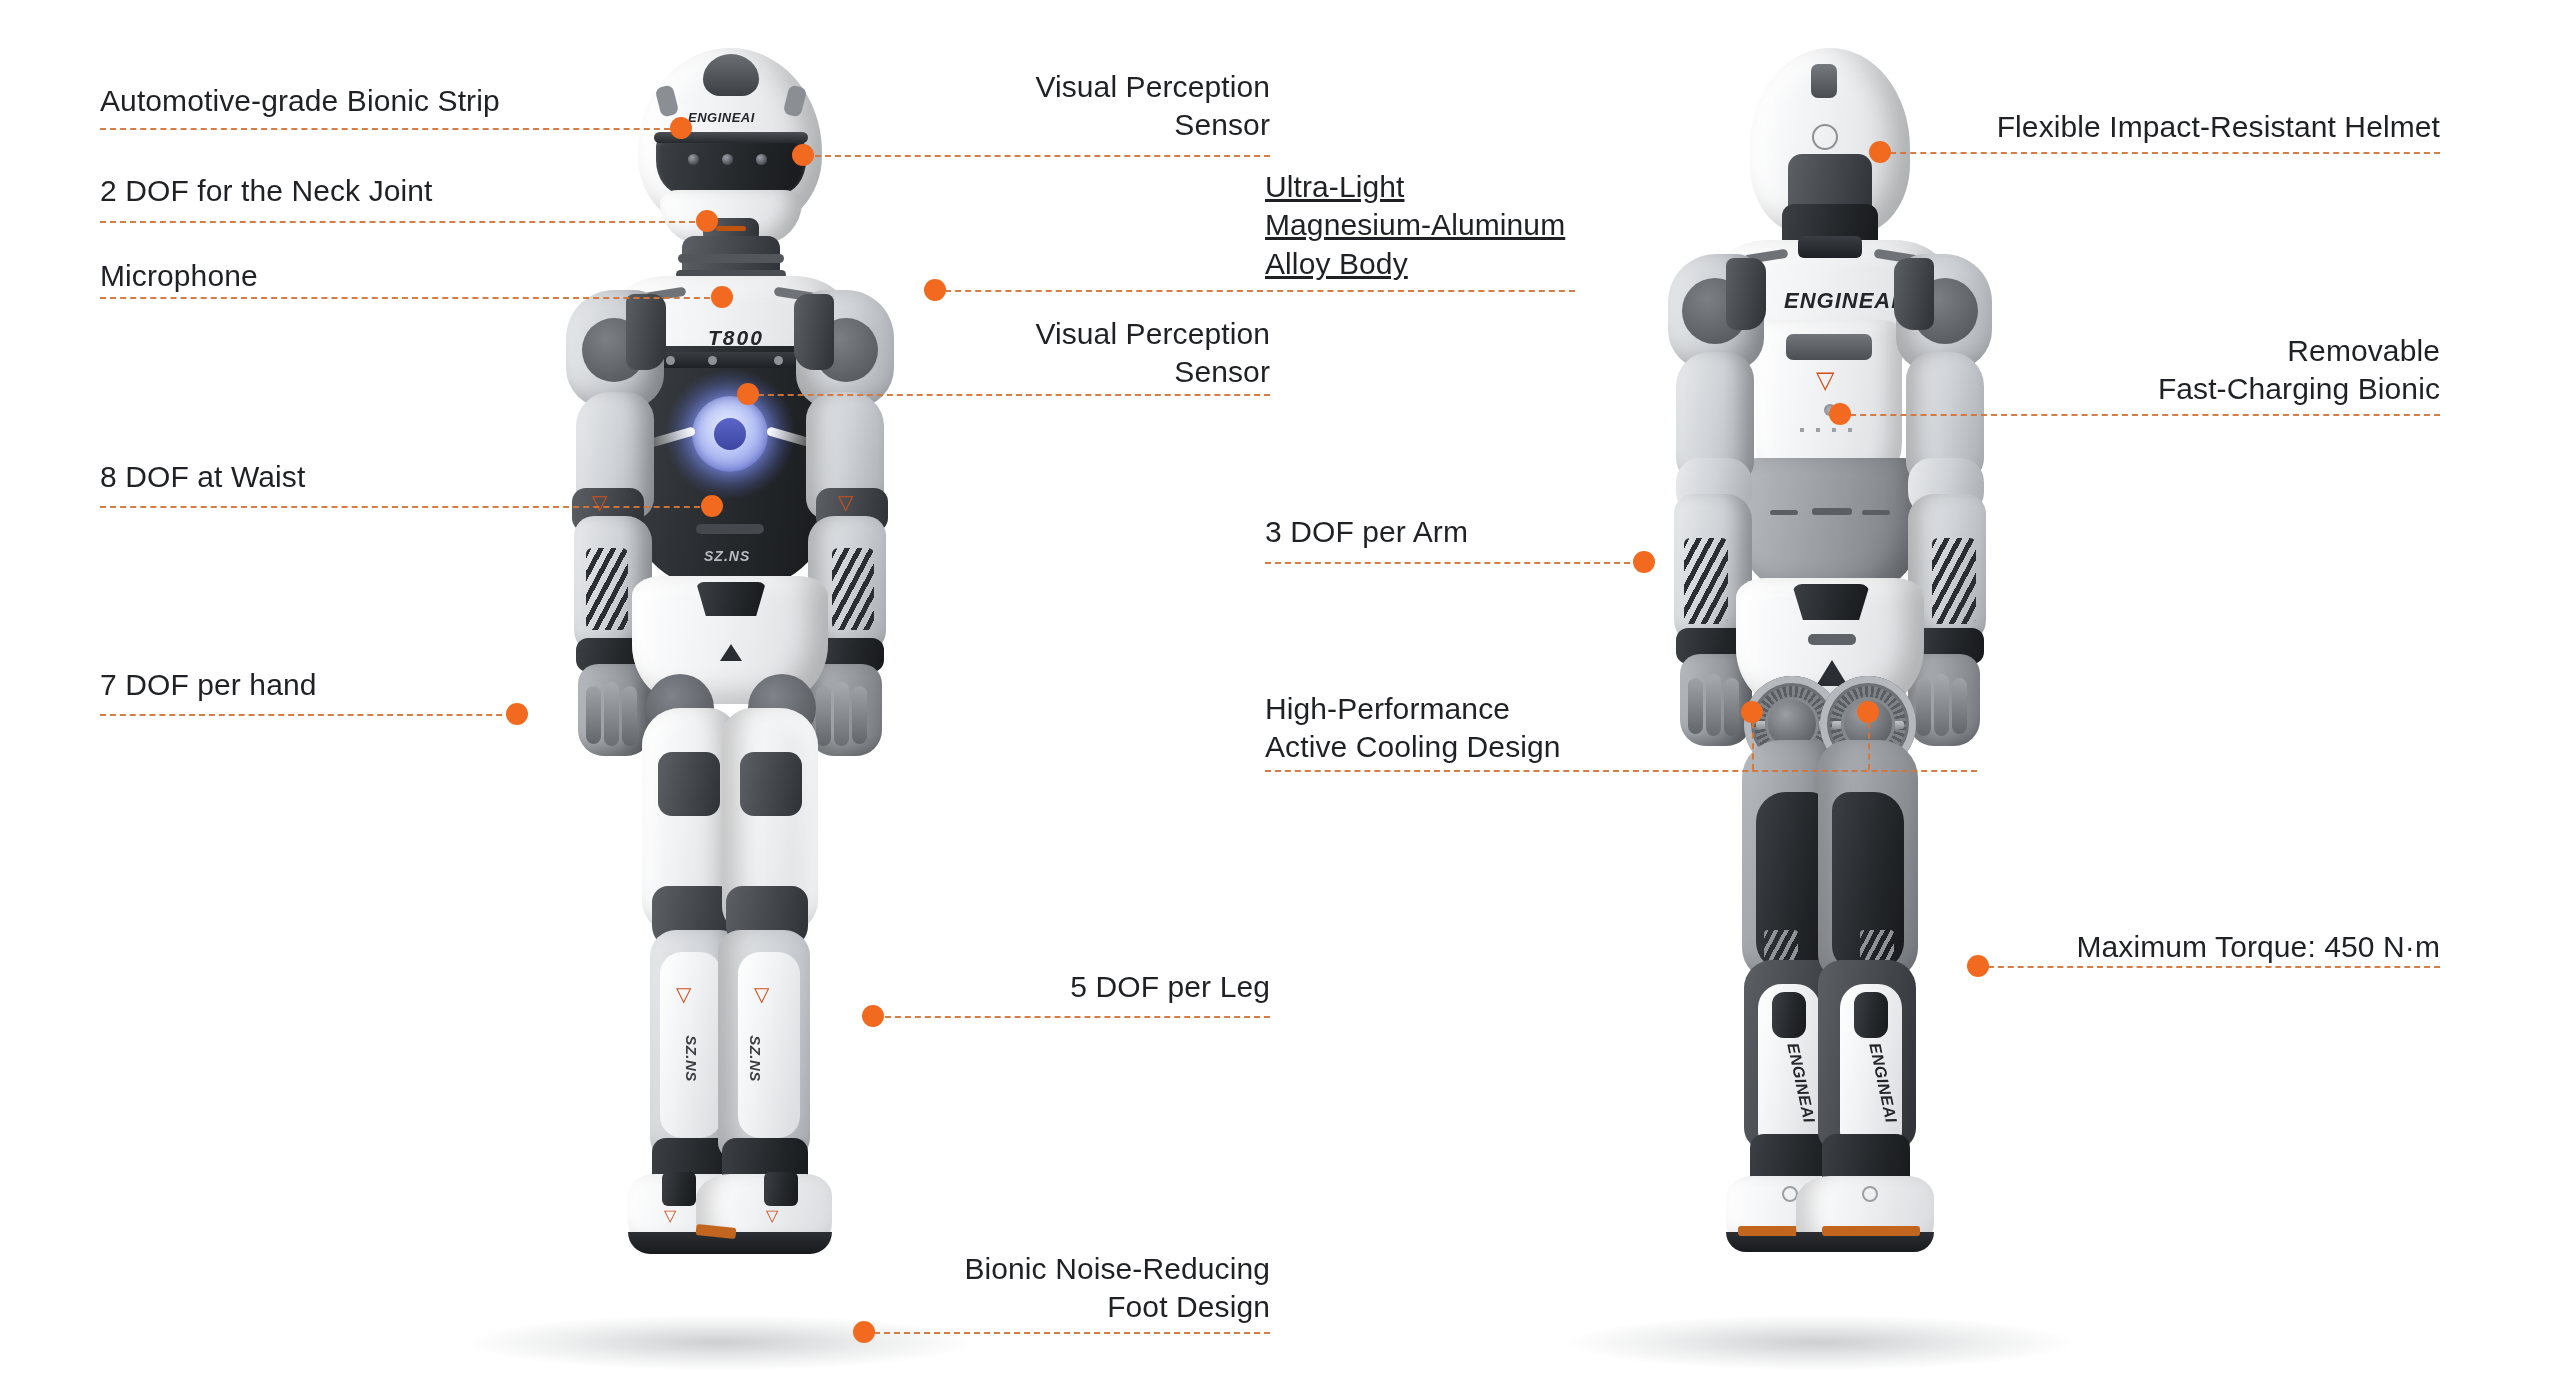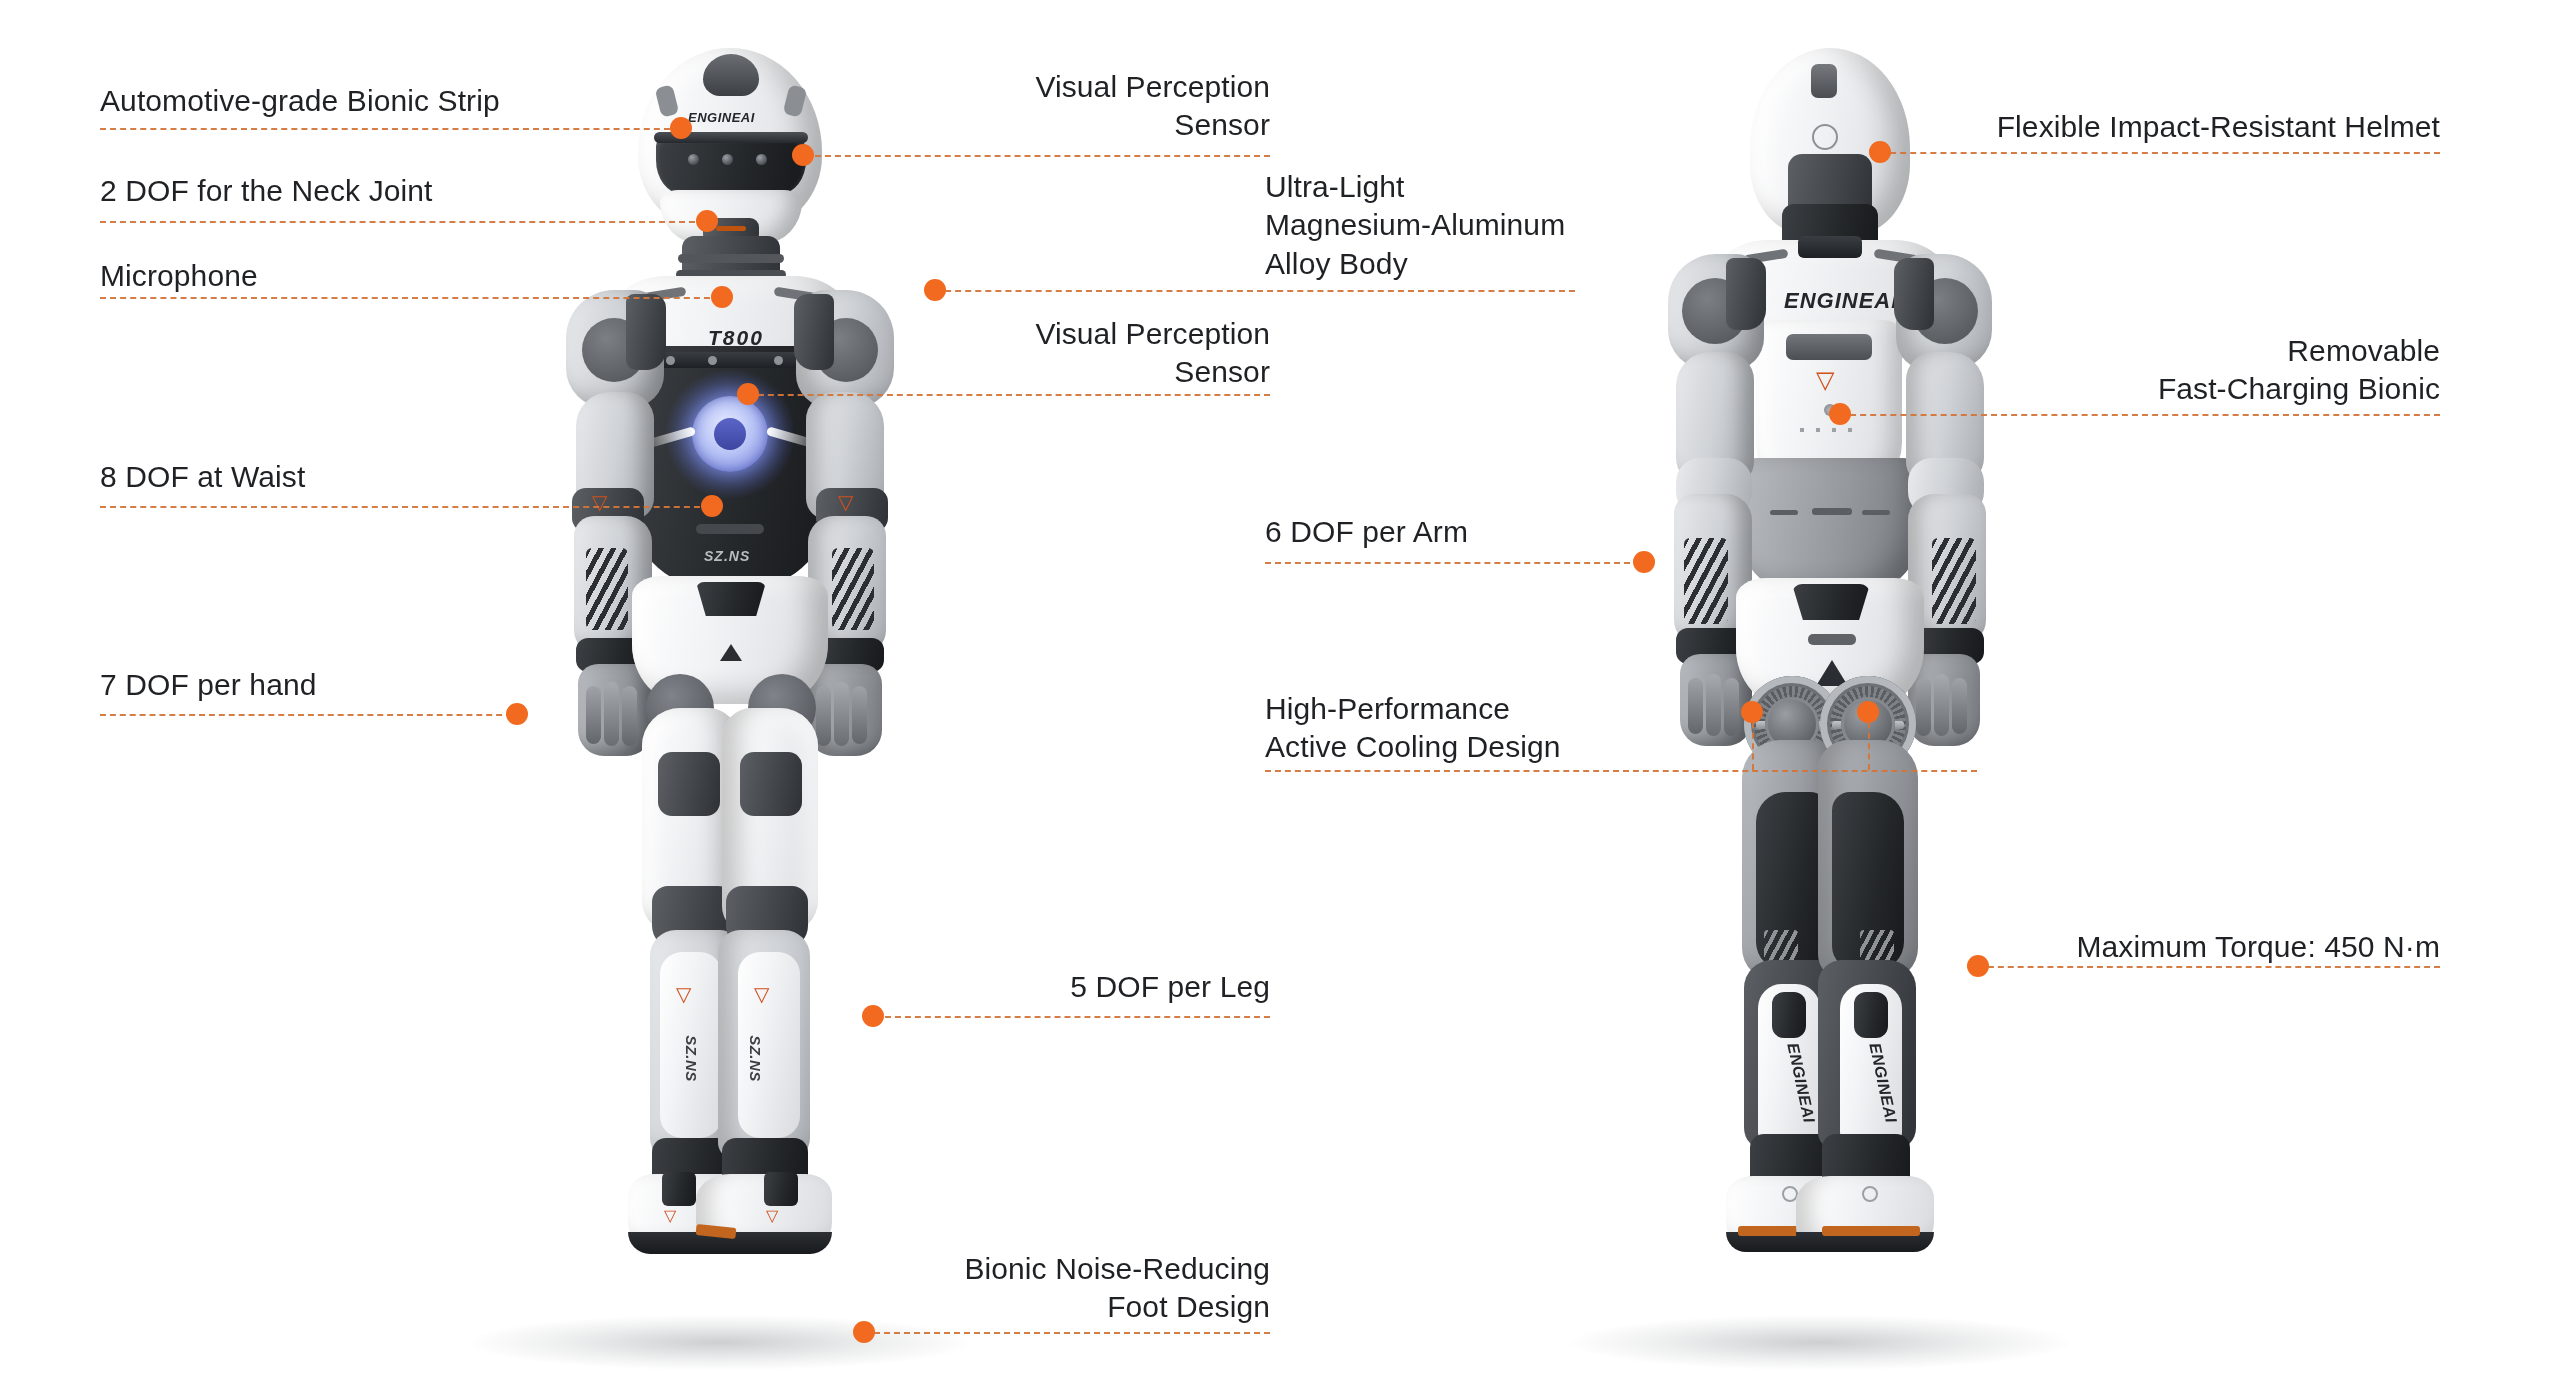--- a/index.html
+++ b/index.html
@@ -436,21 +436,21 @@
   <div class="dot" style="left:517px; top:714px;"></div>
 
   <div class="callout right" style="left:960px; top:68px; width:310px;">
     <div class="ctext" style="top:0; white-space:pre-line;">Visual Perception
 Sensor</div>
   </div>
   <div class="leader" style="left:805px; top:155px; width:465px;"></div>
   <div class="dot" style="left:803px; top:155px;"></div>
 
   <div class="callout right" style="left:1265px; top:168px; width:310px;">
-    <div class="ctext" style="top:0; text-align:left; left:0; right:auto; white-space:pre-line;">Ultra-Light
+    <div class="ctext" style="top:0; text-align:left; left:0; right:auto; white-space:pre-line;text-decoration:underline;">Ultra-Light
 Magnesium-Aluminum
 Alloy Body</div>
   </div>
   <div class="leader" style="left:935px; top:290px; width:640px;"></div>
   <div class="dot" style="left:935px; top:290px;"></div>
 
   <div class="callout right" style="left:960px; top:315px; width:310px;">
     <div class="ctext" style="top:0; white-space:pre-line;">Visual Perception
 Sensor</div>
   </div>
@@ -464,21 +464,21 @@
   <div class="dot" style="left:873px; top:1016px;"></div>
 
   <div class="callout right" style="left:960px; top:1250px; width:310px;">
     <div class="ctext" style="top:0; white-space:pre-line;">Bionic Noise-Reducing
 Foot Design</div>
   </div>
   <div class="leader" style="left:864px; top:1332px; width:406px;"></div>
   <div class="dot" style="left:864px; top:1332px;"></div>
 
   <div class="callout left" style="left:1265px; top:513px; width:560px;">
-    <div class="ctext" style="top:0;">6 DOF per Arm</div>
+    <div class="ctext" style="top:0;">3 DOF per Arm</div>
   </div>
   <div class="leader" style="left:1265px; top:562px; width:375px;"></div>
   <div class="dot" style="left:1644px; top:562px;"></div>
 
   <div class="callout left" style="left:1265px; top:690px; width:560px;">
     <div class="ctext" style="top:0; white-space:pre-line;">High-Performance
 Active Cooling Design</div>
   </div>
   <div class="leader" style="left:1265px; top:770px; width:712px;"></div>
 

